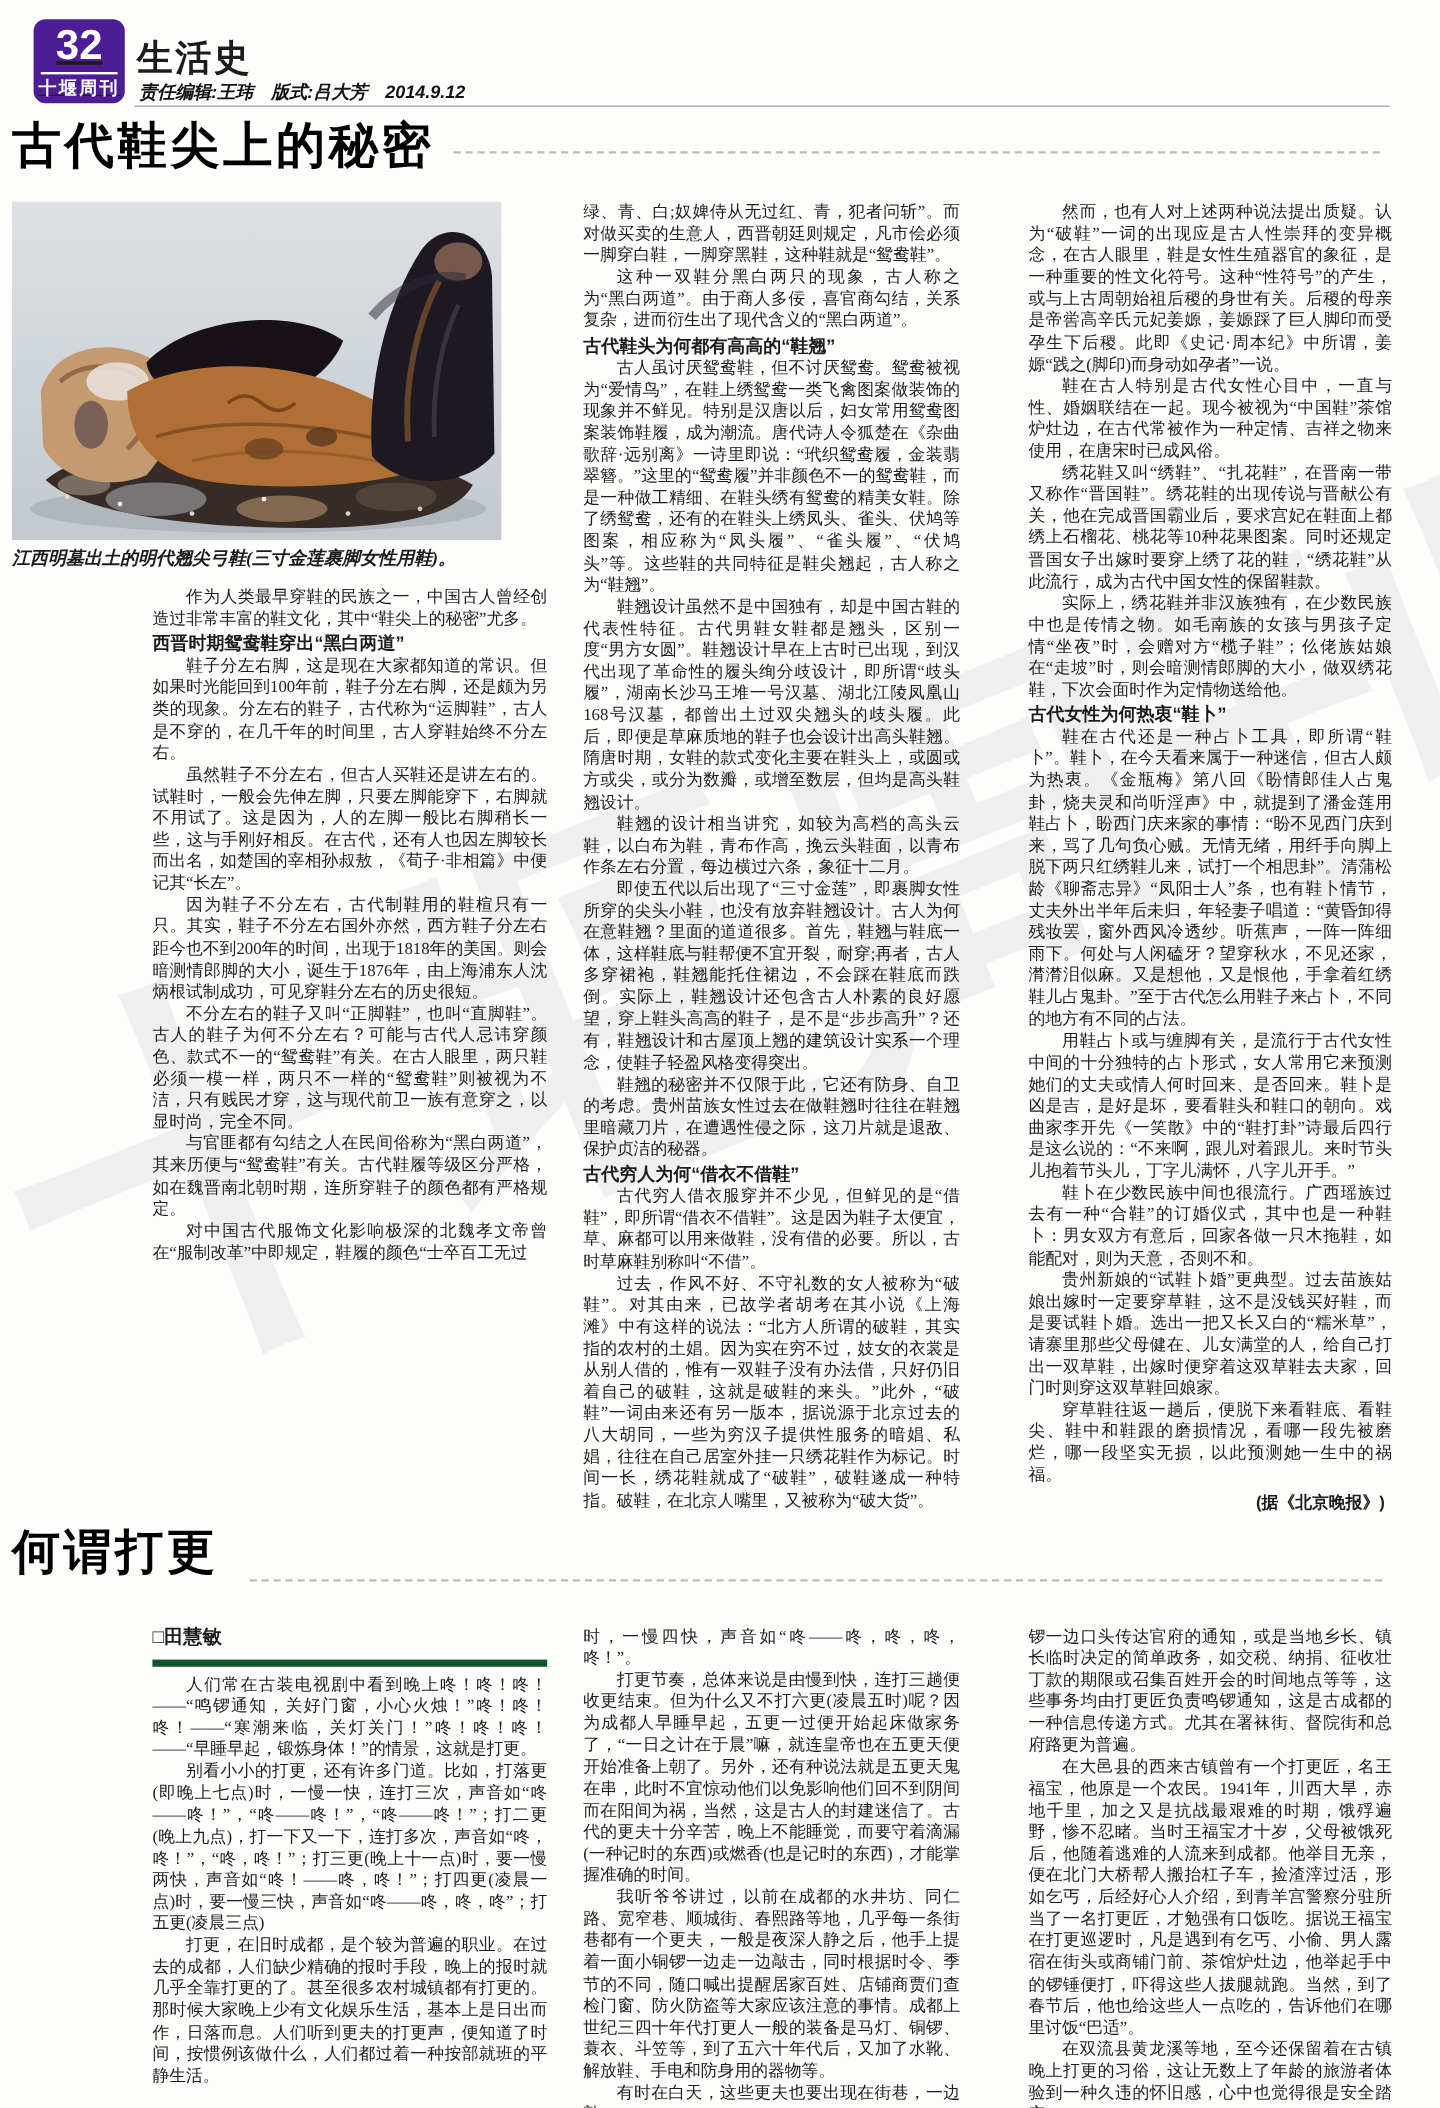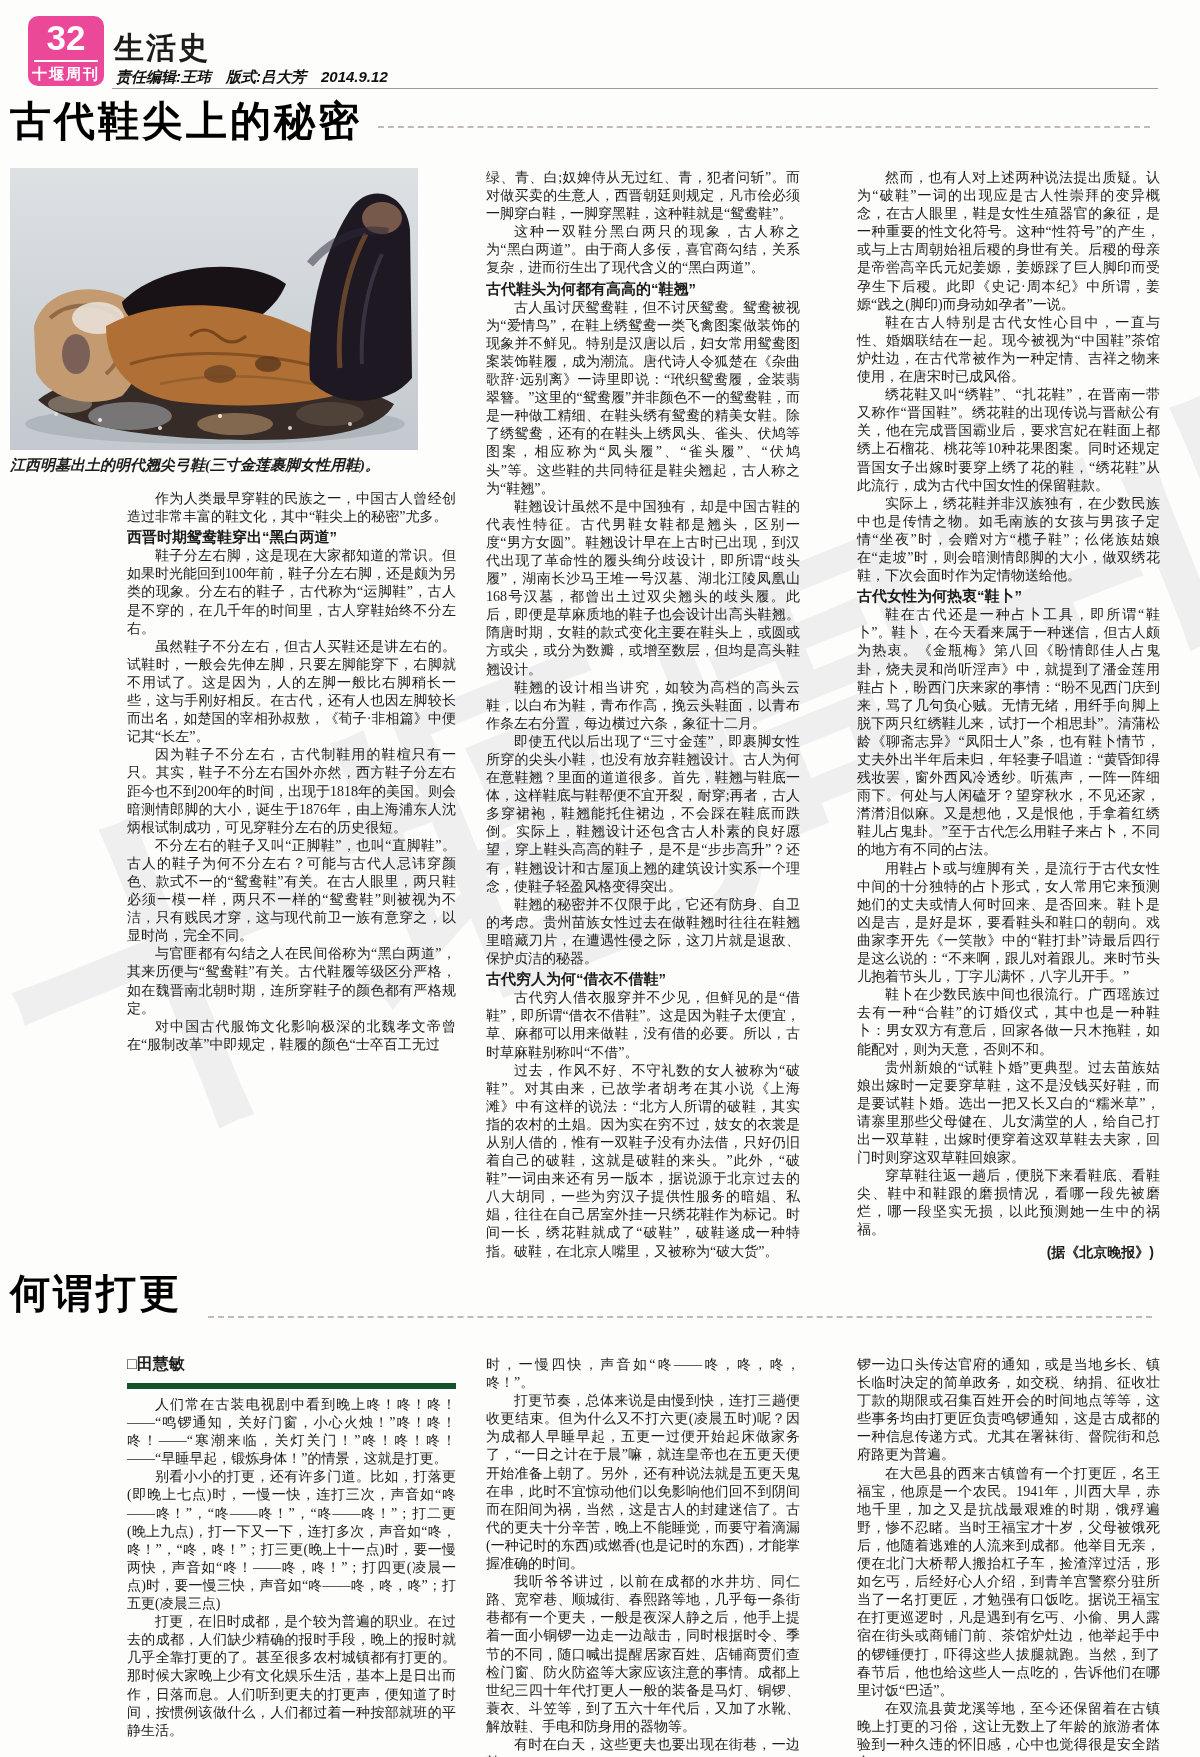--- a/index.html
+++ b/index.html
@@ -1,21 +1,21 @@
 <!DOCTYPE html>
 <html><head>
 <meta charset="utf-8">
 <style>
   html,body{margin:0;padding:0;}
   body{width:1200px;height:1757px;position:relative;background:#fdfdfc;overflow:hidden;
        font-family:"Liberation Serif","DejaVu Serif",serif;color:#1c1c1c;}
   .abs{position:absolute;}
   
-  .badge{left:28px;top:16px;width:76px;height:70px;border-radius:10px;background:#ec4899;
-         display:flex;flex-direction:column;align-items:center;z-index:3;}
+  .badge{left:28px;top:16px;width:76px;height:70px;border-radius:10px;background:#4c1d95;
+         display:flex;flex-direction:column;align-items:center;z-index:3;text-decoration:underline;}
   .badge-num{font-family:"Liberation Sans","DejaVu Sans",sans-serif;font-weight:bold;
              font-size:35px;color:#fff;line-height:44px;}
   .badge-div{width:64px;border-top:2px solid #fff;}
   .badge-pub{font-family:"Liberation Sans","DejaVu Sans",sans-serif;font-weight:bold;
              font-size:15px;color:#fff;letter-spacing:2px;line-height:23px;}
   .section-title{left:114px;top:28px;font-size:30px;font-weight:bold;letter-spacing:2px;z-index:3;}
   .editor-line{left:116px;top:68px;font-family:"Liberation Sans","DejaVu Sans",sans-serif;
                font-style:italic;font-weight:bold;font-size:15px;color:#111;z-index:3;}
   .mast-rule{left:112px;top:88px;width:1046px;border-top:1px solid #9a9a9a;height:0;z-index:3;}
   

